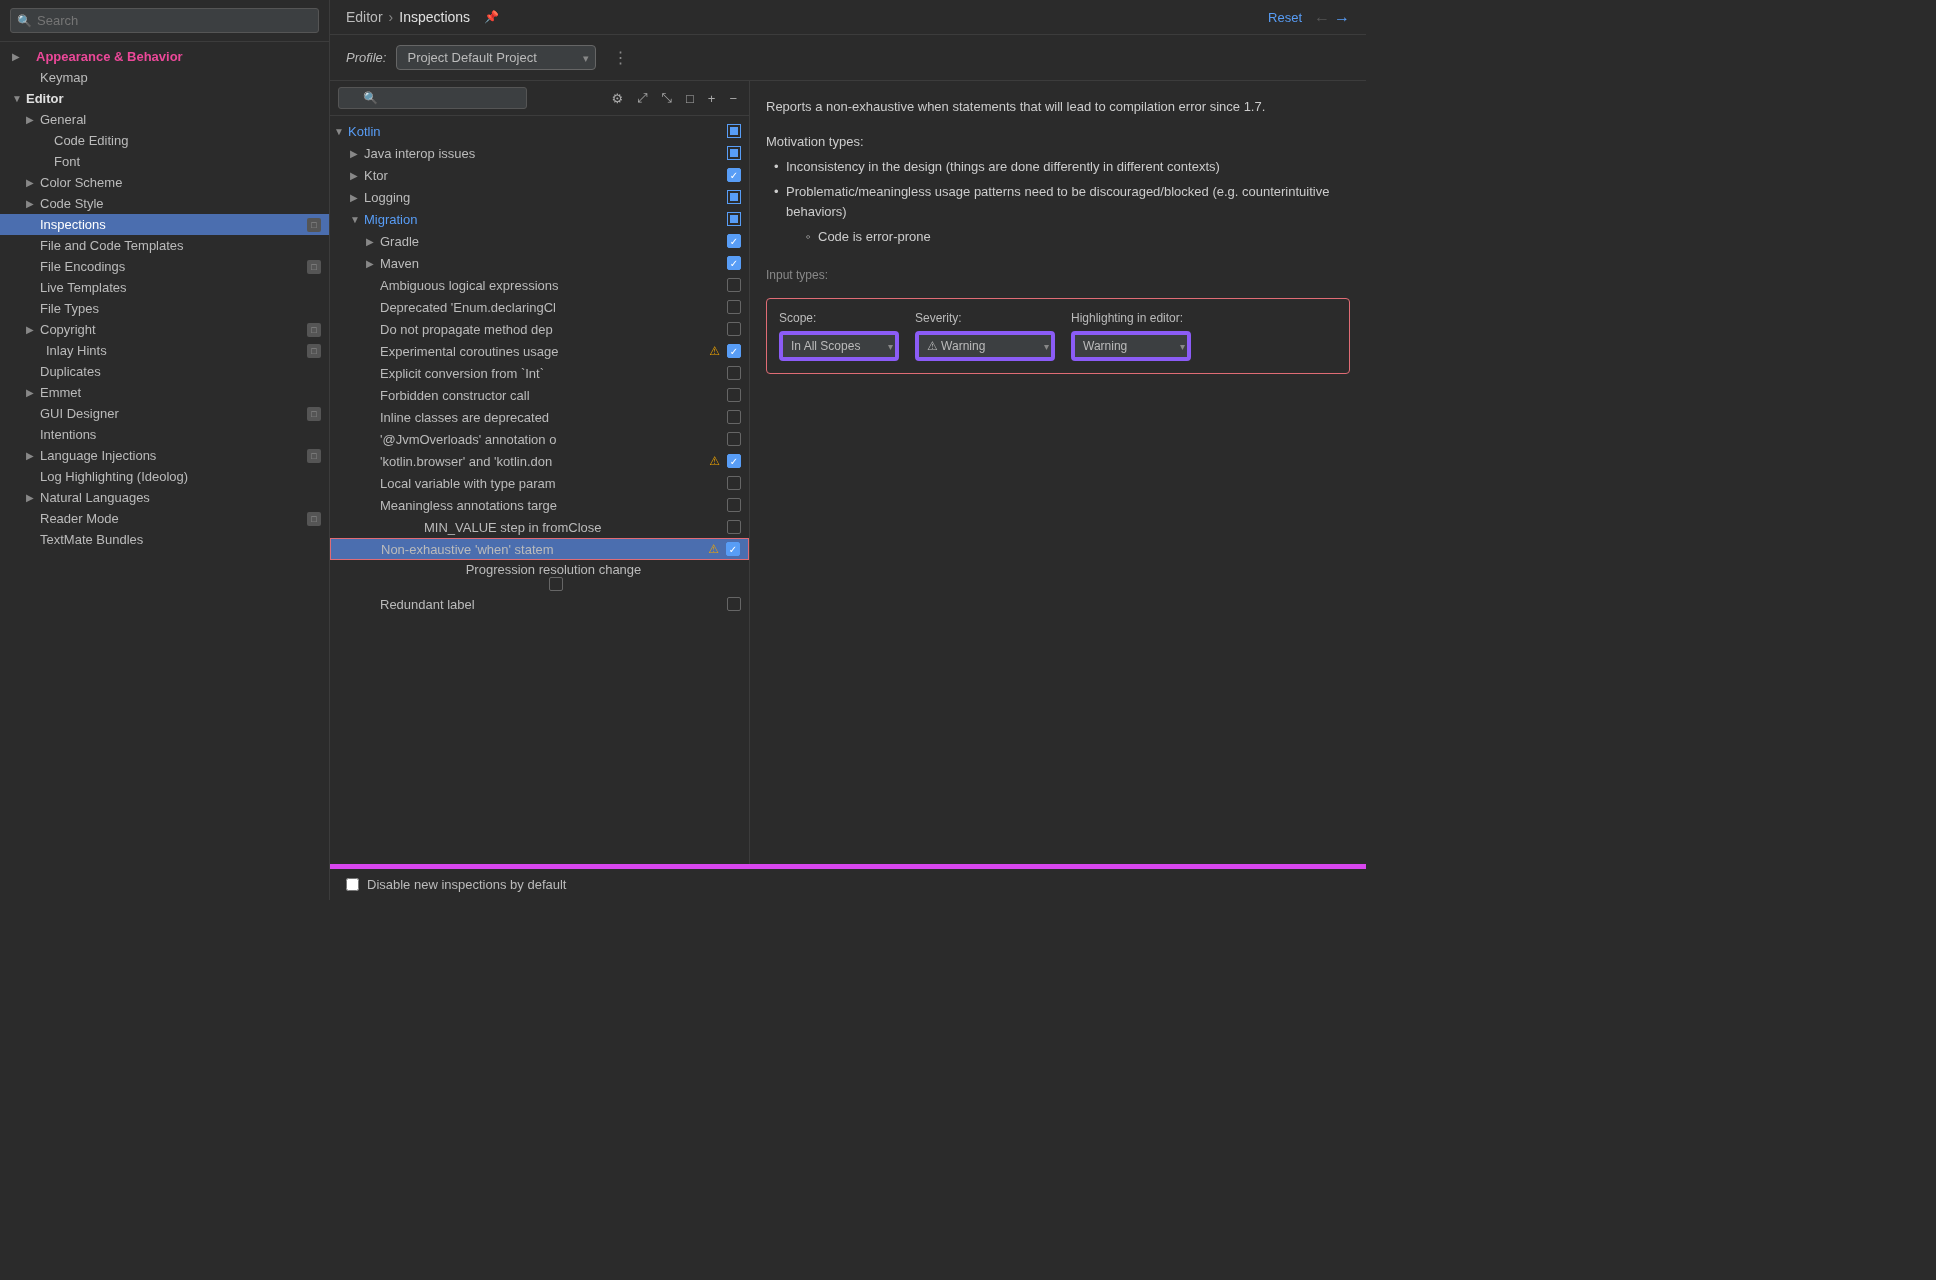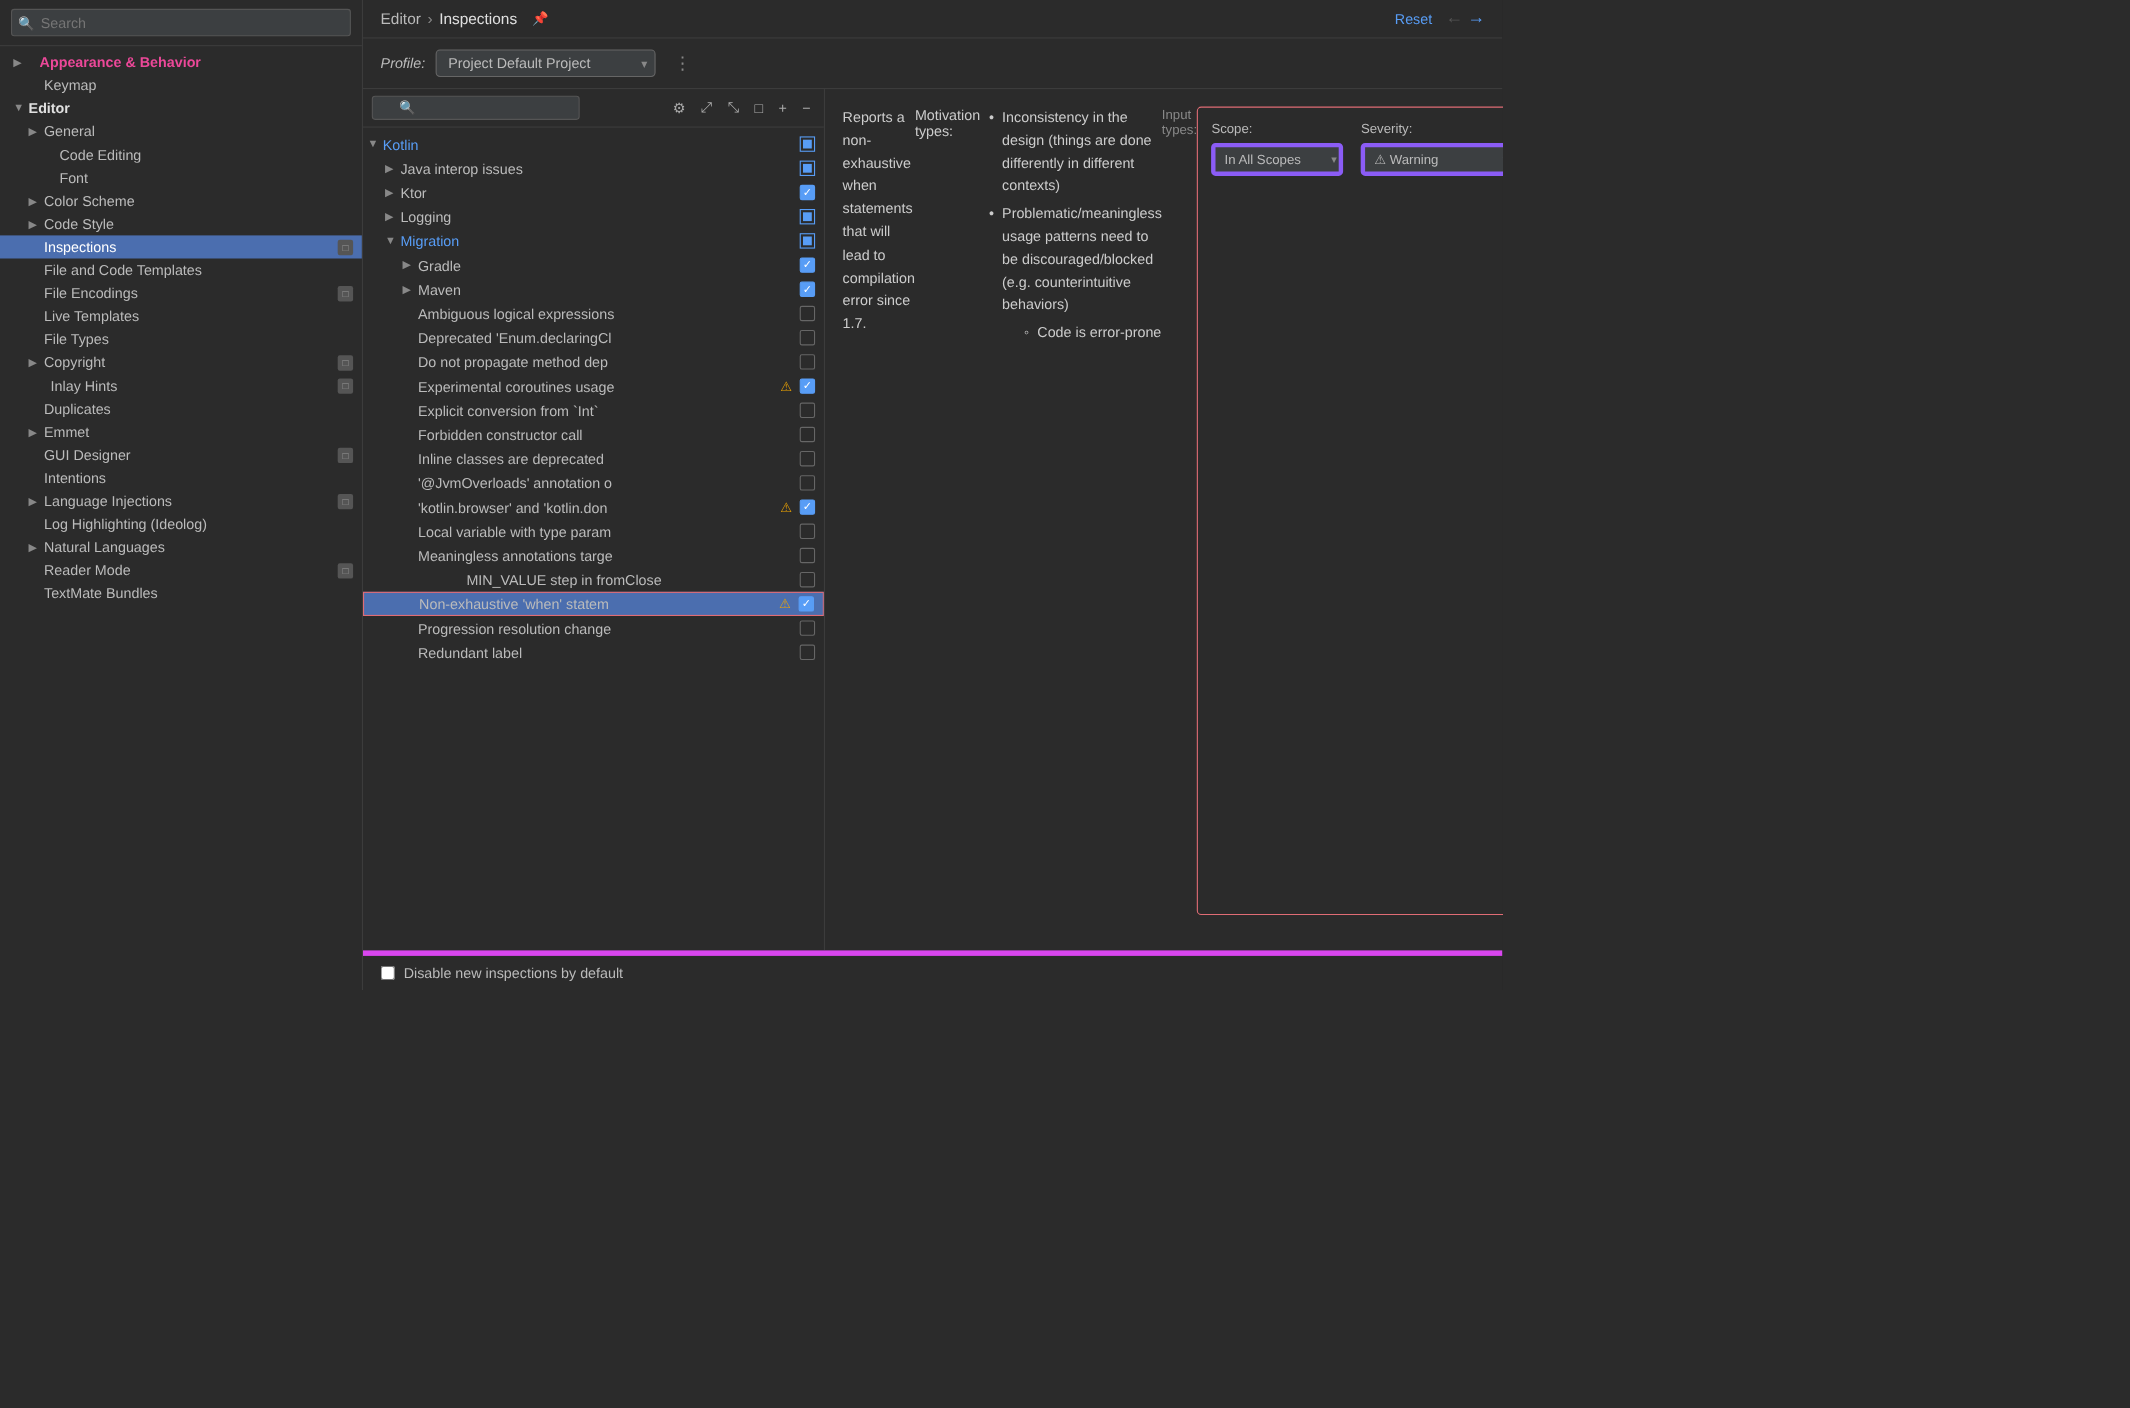--- a/index.html
+++ b/index.html
@@ -306,21 +306,21 @@
       height: 14px;
       border: 1px solid #666;
       border-radius: 2px;
       flex-shrink: 0;
       margin-left: 4px;
     }
     
     .desc-panel {
       flex: 1;
       display: flex;
-      flex-direction: row;
+      flex-direction: column;
       padding: 16px;
       overflow-y: auto;
     }
     .desc-panel::-webkit-scrollbar { width: 8px; }
     .desc-panel::-webkit-scrollbar-track { background: #2b2b2b; }
     .desc-panel::-webkit-scrollbar-thumb { background: #555; border-radius: 4px; }
     .desc-text {
       color: #cccccc;
       font-size: 13px;
       line-height: 1.6;
@@ -699,21 +699,21 @@
               <span class="insp-arrow"></span>
               <span class="insp-label">MIN_VALUE step in fromClose</span>
               <span class="insp-empty-box"></span>
             </div>
             <div class="insp-row highlighted" style="padding-left: 36px;">
               <span class="insp-arrow"></span>
               <span class="insp-label">Non-exhaustive 'when' statem</span>
               <span class="insp-warn-icon" style="color:#f0a500;">⚠</span>
               <span class="insp-checked-box">✓</span>
             </div>
-            <div class="insp-row" style="padding-left: 36px;">
+            <div class="insp-row" style="padding-left: 36px; flex-direction: column;">
               <span class="insp-arrow"></span>
               <span class="insp-label">Progression resolution change</span>
               <span class="insp-empty-box"></span>
             </div>
             <div class="insp-row" style="padding-left: 36px;">
               <span class="insp-arrow"></span>
               <span class="insp-label">Redundant label</span>
               <span class="insp-empty-box"></span>
             </div>
           </div>

